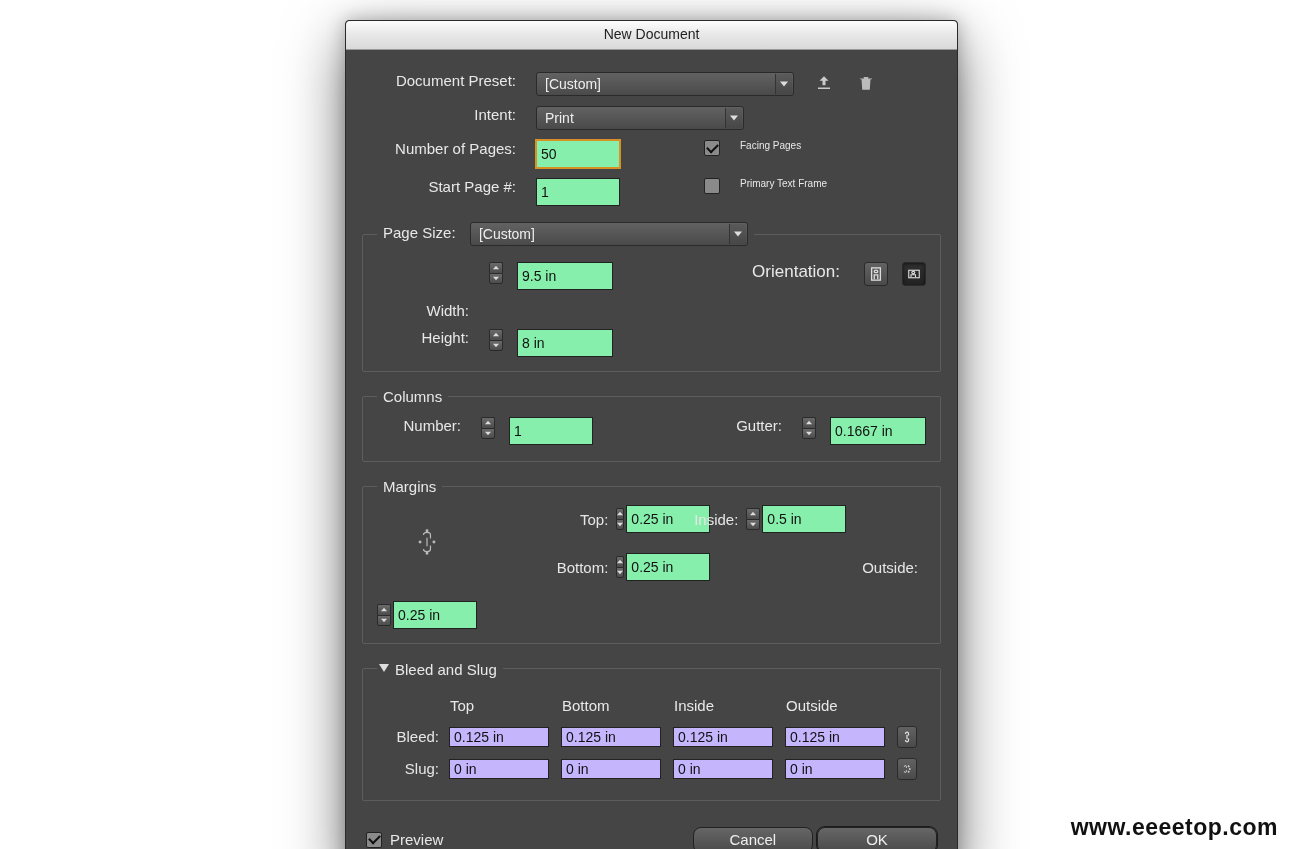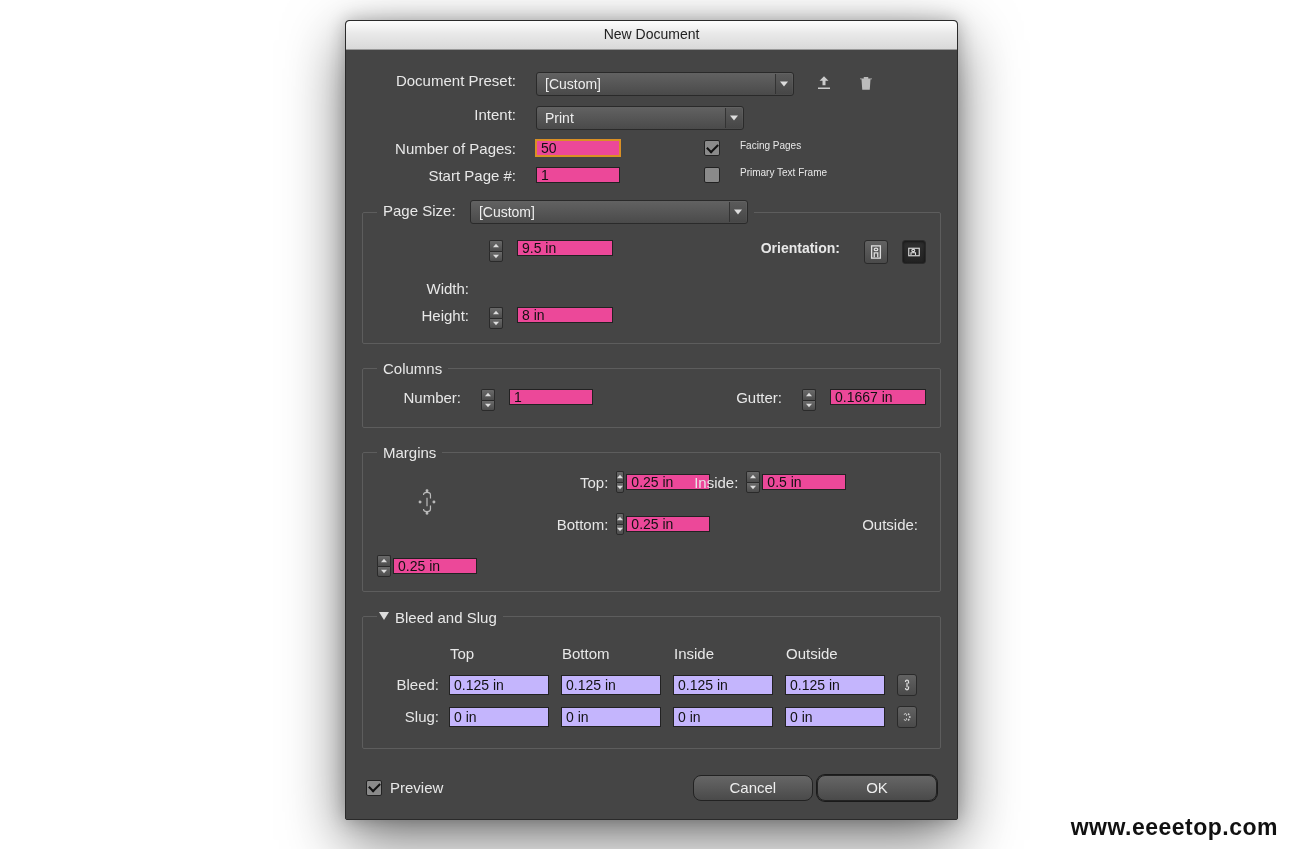--- a/index.html
+++ b/index.html
@@ -75,23 +75,23 @@
     background: linear-gradient(#5a5a5a,#474747);
     display: flex; align-items: center; justify-content: center;
   }
   .caret svg { width: 8px; height: 6px; fill: #ddd; }
 
   .select-custom { width: 230px; }
   .select-intent { width: 180px; }
   .select-pagesize { width: 250px; }
 
   .txt-input, .num-input {
-    height: 16px;
+    height: 28px;
     width: 84px;
-    background: #ec4899;
+    background: #86efac;
     border: 1px solid #222;
     color: #111;
     font-size: 14px;
     padding: 0 4px;
     box-sizing: border-box;
   }
   .num-input.focused {
     outline: 2px solid #d99025;
     outline-offset: -1px;
   }
@@ -142,21 +142,21 @@
     border-radius: 2px;
     margin: 16px 0 0 0;
     padding: 10px 14px 14px 14px;
     position: relative;
   }
   fieldset.group > legend {
     padding: 0 6px;
     color: #e8e8e8;
     font-size: 15px;
   }
-  .orient-label { margin-right:10px; color:#e8e8e8; font-size:14px;font-weight:bold; }
+  .orient-label { margin-right:10px; color:#e8e8e8; font-size:17px; }
   .orient-btn {
     width: 22px; height: 22px;
     background: linear-gradient(#626262,#4a4a4a);
     border: 1px solid #2a2a2a;
     border-radius: 3px;
     margin-left: 2px;
     display: inline-flex; align-items: center; justify-content: center;
   }
   .orient-btn.active { background: linear-gradient(#303030,#222); box-shadow: inset 0 1px 3px rgba(0,0,0,.6);}
   .orient-btn svg { width:12px; height:14px; fill:none; stroke:#ddd; stroke-width:1.5;}

